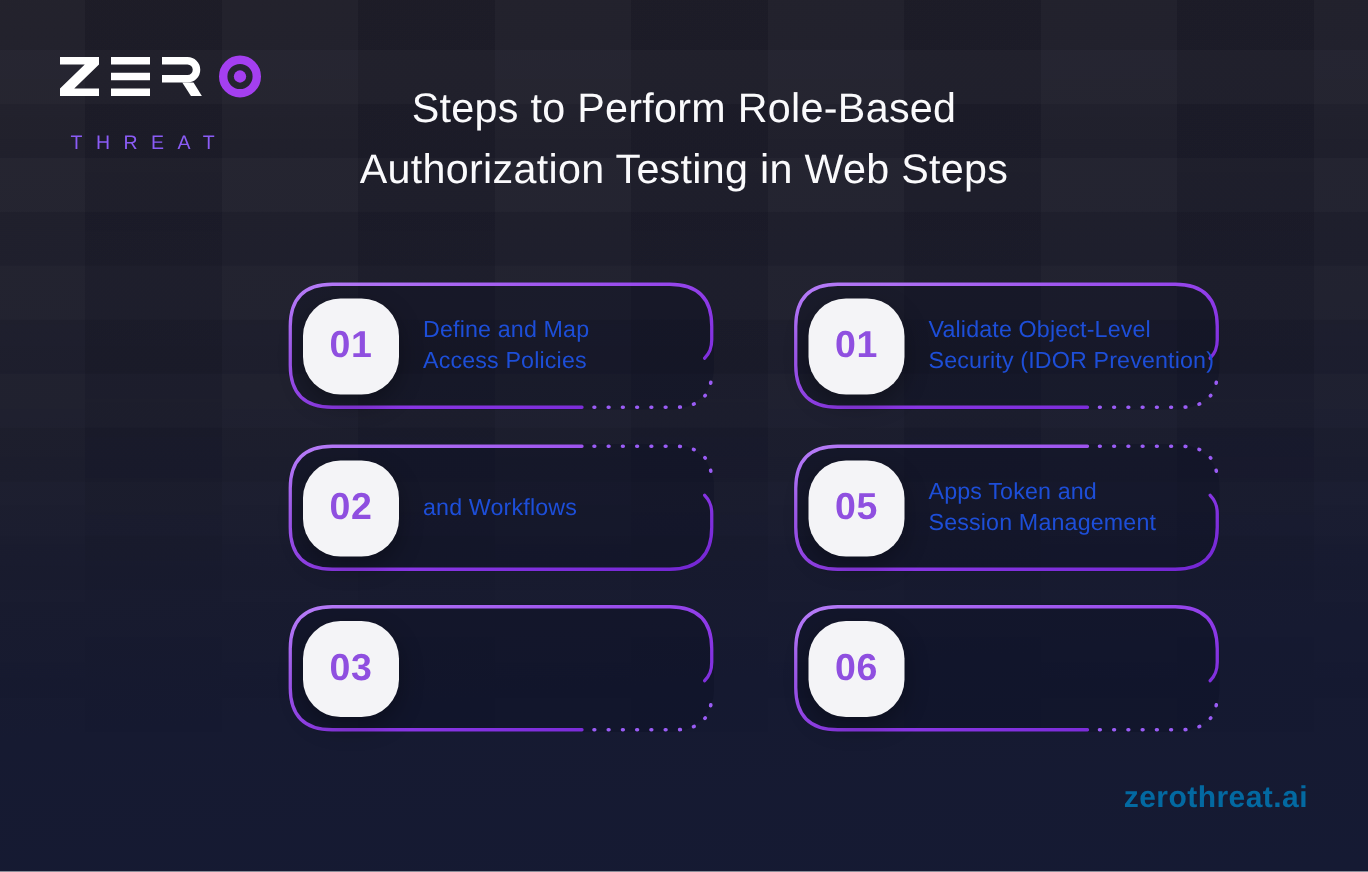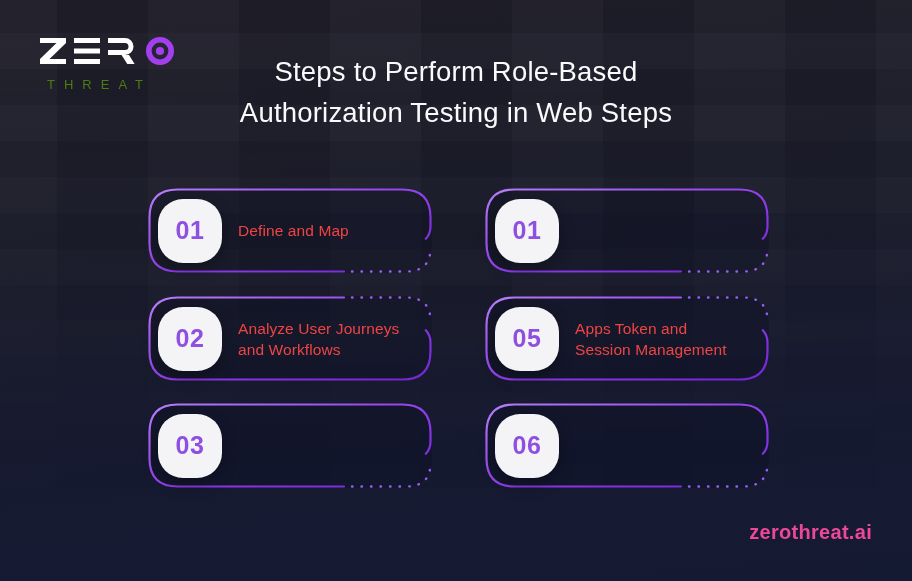--- a/index.html
+++ b/index.html
@@ -13,59 +13,60 @@
     background-image:
       repeating-linear-gradient(90deg, rgba(255,255,255,0.020) 0 91px, rgba(8,8,16,0.045) 91px 182px),
       repeating-linear-gradient(0deg, rgba(255,255,255,0.016) 0 36px, rgba(6,6,14,0.040) 36px 72px);
     background-position:-34px -8px;
     -webkit-mask-image:linear-gradient(180deg,rgba(0,0,0,1) 0%,rgba(0,0,0,0.75) 40%,rgba(0,0,0,0.15) 70%,rgba(0,0,0,0) 88%);
     mask-image:linear-gradient(180deg,rgba(0,0,0,1) 0%,rgba(0,0,0,0.75) 40%,rgba(0,0,0,0.15) 70%,rgba(0,0,0,0) 88%);
   }
   
   .logo{position:absolute;left:40px;top:36px;display:flex;flex-direction:column;align-items:flex-start;}
   .logo-tagline{
-    color:#4d7c0f;font-size:13px;font-weight:400;letter-spacing:9px;
-    margin-top:11px;margin-left:7px;white-space:nowrap;
+    color:#8b5cf6;font-size:13px;font-weight:400;letter-spacing:9px;
+    margin-top:21px;margin-left:7px;white-space:nowrap;
   }
   
   .main-title{
     position:absolute;left:0;right:0;top:51px;text-align:center;
     color:#fafafc;font-size:27.5px;line-height:41px;font-weight:400;letter-spacing:0.2px;
   }
   
   .step-card{
     position:absolute;width:284px;height:85px;border-radius:28px;
     background:rgba(11,13,32,0.30);
+    margin-left:44px;
   }
   .border-svg{position:absolute;left:0;top:0;overflow:visible;display:block;}
   .border-svg .solid{fill:none;stroke:url(#borderGrad);stroke-width:2.2;stroke-linecap:round;}
   .border-svg .dots{fill:none;stroke:#9a5cf5;stroke-width:2.4;stroke-linecap:round;stroke-dasharray:0.5 9;}
   .badge{
     position:absolute;left:10px;top:50%;transform:translateY(-50%);
     width:64px;height:64px;background:#f4f4f7;border-radius:25px;
     display:flex;align-items:center;justify-content:center;
     box-shadow:0 6px 16px rgba(0,0,0,0.30);
   }
   .badge-num{color:#8f4fe0;font-size:25px;font-weight:700;letter-spacing:0.5px;}
   .step-text{
     position:absolute;left:90px;top:50%;transform:translateY(-50%);
-    color:#ef4444;font-size:15.5px;line-height:21.5px;font-weight:400;letter-spacing:0.1px;
+    color:#1d4ed8;font-size:15.5px;line-height:21.5px;font-weight:400;letter-spacing:0.1px;
   }
   .step-text .line{display:block;white-space:nowrap;}
   
   .pos-1{left:148px;top:188px;}
   .pos-2{left:148px;top:296px;}
   .pos-3{left:148px;top:403px;}
   .pos-4{left:485px;top:188px;}
   .pos-5{left:485px;top:296px;}
   .pos-6{left:485px;top:403px;}
   
   .footer-site{
     position:absolute;right:40px;top:521px;
-    color:#ec4899;font-size:20px;font-weight:700;letter-spacing:0.3px;
+    color:#0369a1;font-size:20px;font-weight:700;letter-spacing:0.3px;
     text-decoration:none;
     text-align:center;
   }
 </style>
 </head>
 <body>
 
 <svg width="0" height="0" style="position:absolute" aria-hidden="true">
   <defs>
     <linearGradient id="borderGrad" x1="0" y1="0" x2="1" y2="1">
@@ -105,33 +106,33 @@
 <div class="step-card pos-1">
   <svg class="border-svg" width="284" height="85" viewBox="0 0 284 85">
     <path class="solid" d="M196 83.5 H29.5 Q1.5 83.5 1.5 55.5 V29.5 Q1.5 1.5 29.5 1.5 H254.5 Q282.5 1.5 282.5 29.5 V38.5 C282.5 44.5 281 47.5 277.8 50.8"></path>
     <path class="dots" d="M204 83.5 H258 Q282.5 83.5 282.5 60"></path>
   </svg>
   <div class="badge">
     <span class="badge-num">01</span>
   </div>
   <div class="step-text">
     <span class="line">Define and Map</span>
+    <span class="line">Access Policies</span>
   </div>
 </div>
 
 <div class="step-card pos-2">
   <svg class="border-svg" width="284" height="85" viewBox="0 0 284 85">
     <path class="solid" d="M196 1.5 H29.5 Q1.5 1.5 1.5 29.5 V55.5 Q1.5 83.5 29.5 83.5 H254.5 Q282.5 83.5 282.5 55.5 V46.5 C282.5 40.5 281 37.5 277.8 34.2"></path>
     <path class="dots" d="M204 1.5 H258 Q282.5 1.5 282.5 25"></path>
   </svg>
   <div class="badge">
     <span class="badge-num">02</span>
   </div>
   <div class="step-text">
-    <span class="line">Analyze User Journeys</span>
     <span class="line">and Workflows</span>
   </div>
 </div>
 
 <div class="step-card pos-3">
   <svg class="border-svg" width="284" height="85" viewBox="0 0 284 85">
     <path class="solid" d="M196 83.5 H29.5 Q1.5 83.5 1.5 55.5 V29.5 Q1.5 1.5 29.5 1.5 H254.5 Q282.5 1.5 282.5 29.5 V38.5 C282.5 44.5 281 47.5 277.8 50.8"></path>
     <path class="dots" d="M204 83.5 H258 Q282.5 83.5 282.5 60"></path>
   </svg>
   <div class="badge">
@@ -139,20 +140,24 @@
   </div>
 </div>
 
 <div class="step-card pos-4">
   <svg class="border-svg" width="284" height="85" viewBox="0 0 284 85">
     <path class="solid" d="M196 83.5 H29.5 Q1.5 83.5 1.5 55.5 V29.5 Q1.5 1.5 29.5 1.5 H254.5 Q282.5 1.5 282.5 29.5 V38.5 C282.5 44.5 281 47.5 277.8 50.8"></path>
     <path class="dots" d="M204 83.5 H258 Q282.5 83.5 282.5 60"></path>
   </svg>
   <div class="badge">
     <span class="badge-num">01</span>
+  </div>
+  <div class="step-text">
+    <span class="line">Validate Object-Level</span>
+    <span class="line">Security (IDOR Prevention)</span>
   </div>
 </div>
 
 <div class="step-card pos-5">
   <svg class="border-svg" width="284" height="85" viewBox="0 0 284 85">
     <path class="solid" d="M196 1.5 H29.5 Q1.5 1.5 1.5 29.5 V55.5 Q1.5 83.5 29.5 83.5 H254.5 Q282.5 83.5 282.5 55.5 V46.5 C282.5 40.5 281 37.5 277.8 34.2"></path>
     <path class="dots" d="M204 1.5 H258 Q282.5 1.5 282.5 25"></path>
   </svg>
   <div class="badge">
     <span class="badge-num">05</span>

